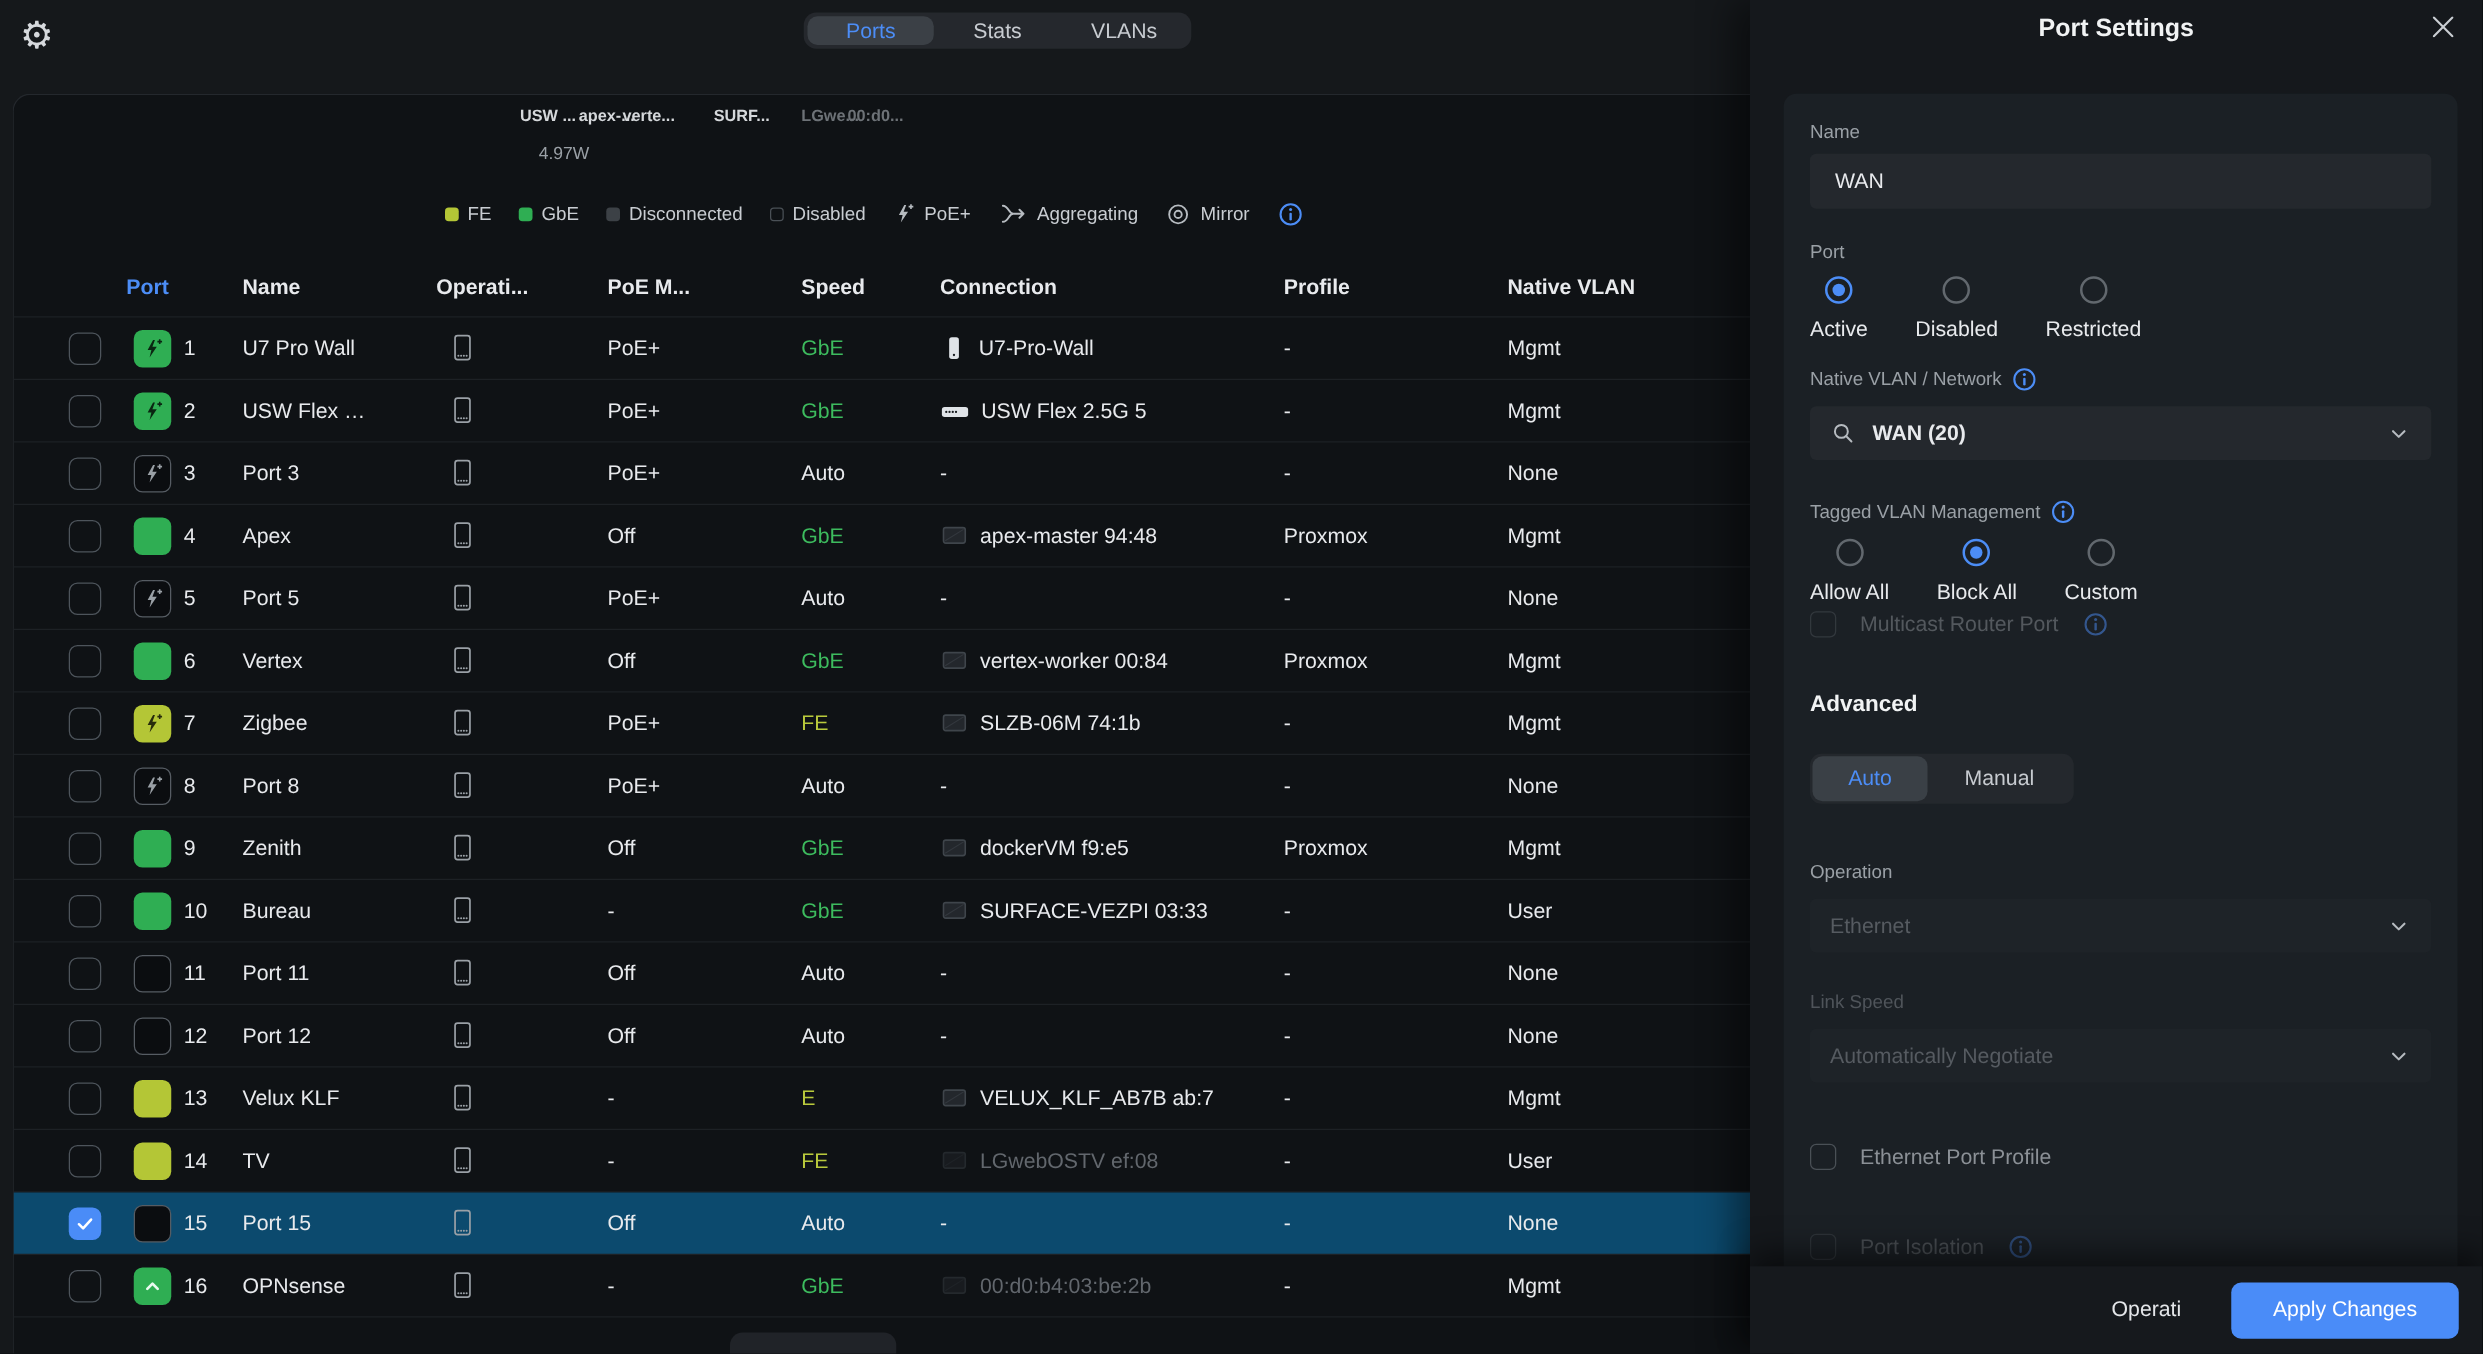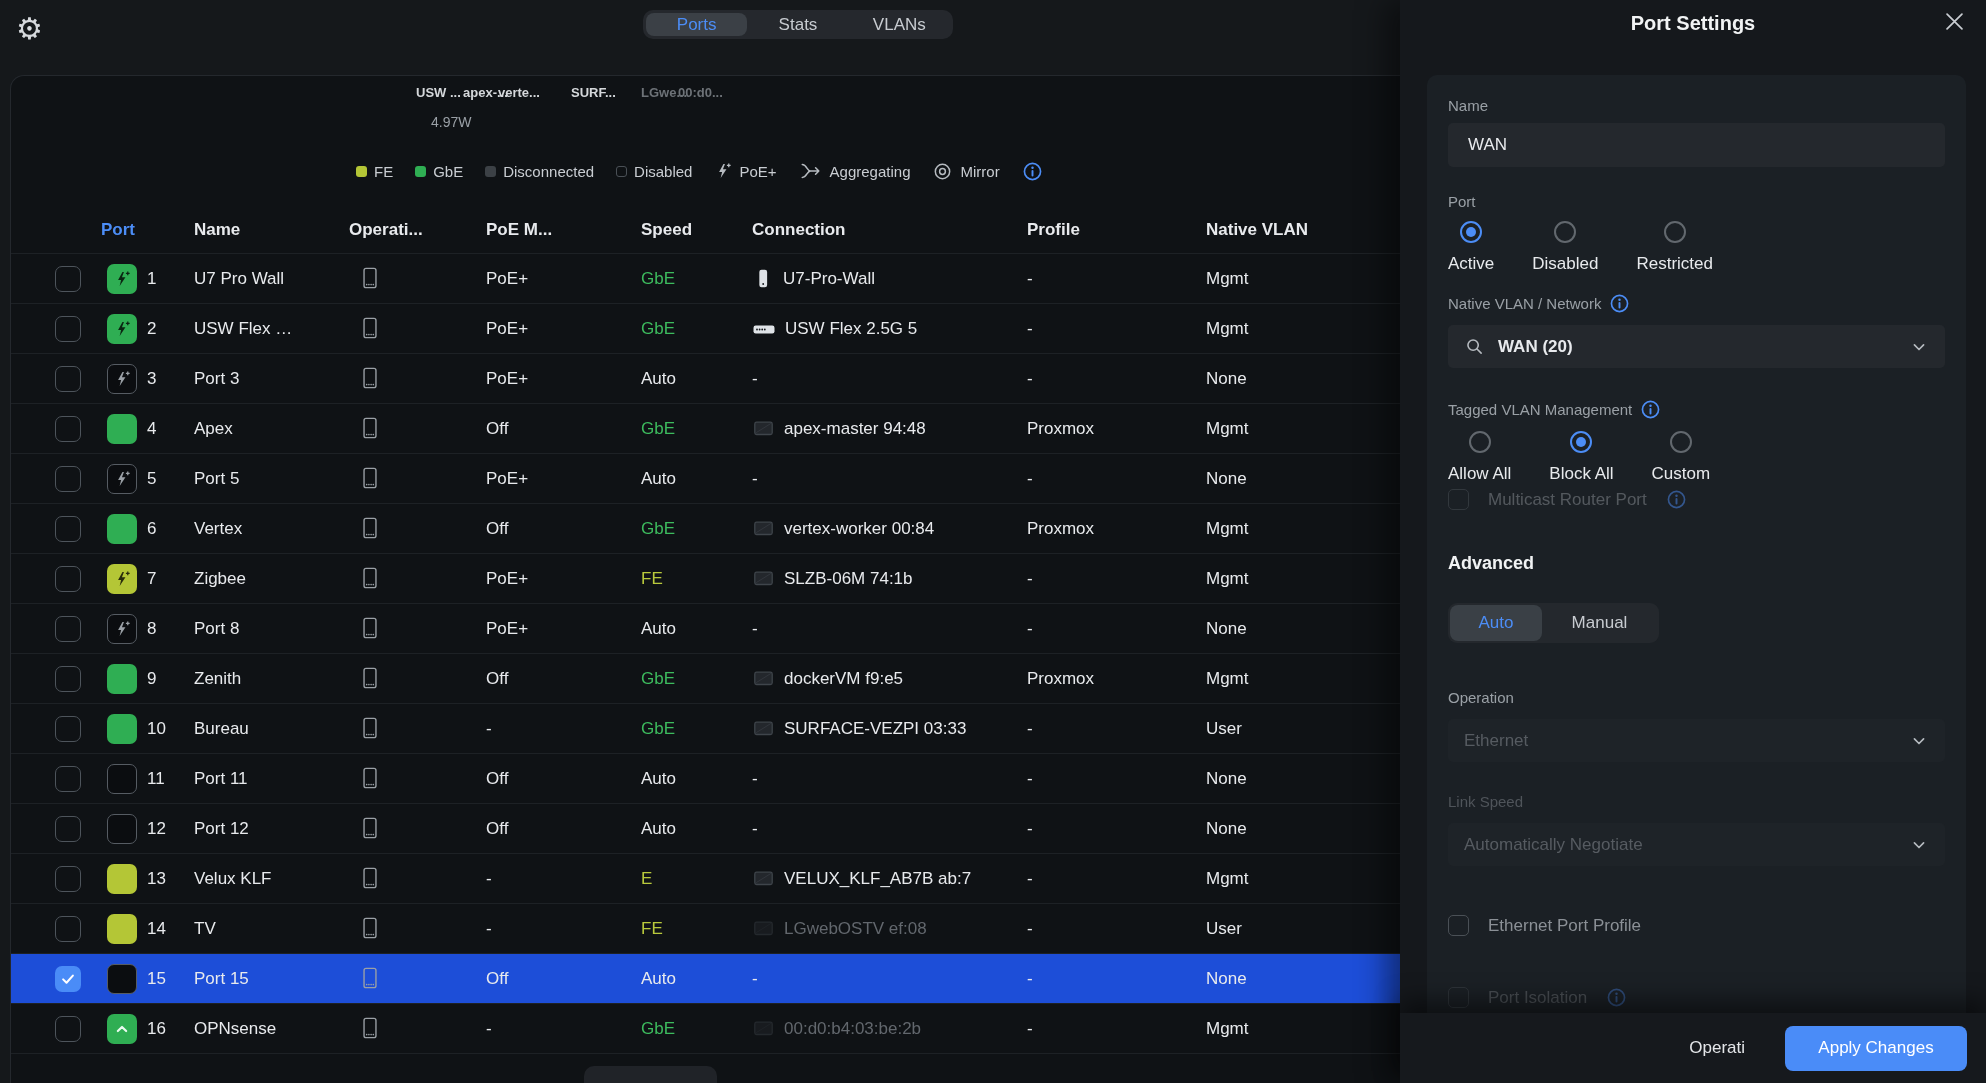--- a/index.html
+++ b/index.html
@@ -35,21 +35,21 @@
   .licon{display:inline-flex;color:#b6bbc0;}
 
   
   .thead,.trow{display:grid;padding-left:44px;align-items:center;
     grid-template-columns:40px 52px 47px 155px 137px 155px 111px 275px 179px 195px;}
   .thead{position:absolute;left:0;top:130px;width:1390px;height:48px;font-weight:bold;font-size:17px;
          border-bottom:1px solid #1d2125;}
   .thead .hport{grid-column:2 / span 2;color:var(--accent);padding-left:6px;cursor:pointer;}
   .rows{position:absolute;left:0;top:178px;width:1390px;}
   .trow{height:50px;border-bottom:1px solid #1d2125;font-size:17px;cursor:pointer;}
-  .trow.selected{background:#1d4ed8;}
+  .trow.selected{background:#0c4a6e;}
   .cbx{width:26px;height:26px;border-radius:7px;border:1.5px solid #4d545b;cursor:pointer;}
   .cbx.checked{border:none;background:#4a8cf7;display:flex;align-items:center;justify-content:center;}
   .pic{width:30px;height:30px;border-radius:7px;margin-left:12px;display:flex;align-items:center;justify-content:center;}
   .pic.green,.pic.poe-green,.pic.uplink{background:var(--green);color:rgba(0,0,0,.78);}
   .pic.yellow,.pic.poe-yellow{background:var(--yellow);color:rgba(0,0,0,.78);}
   .pic.dark,.pic.poe-dark{background:#0b0d10;border:1px solid #565c63;color:#9aa0a6;}
   .pic.uplink{color:#eafaf0;}
   .opcell{padding-left:10px;color:#9aa0a6;display:flex;}
   .speed.green{color:#3dbb5e;} .speed.yellow{color:#b9c93c;} .speed.white{color:var(--txt);}
   .conncell{display:flex;align-items:center;gap:9px;overflow:hidden;white-space:nowrap;}

